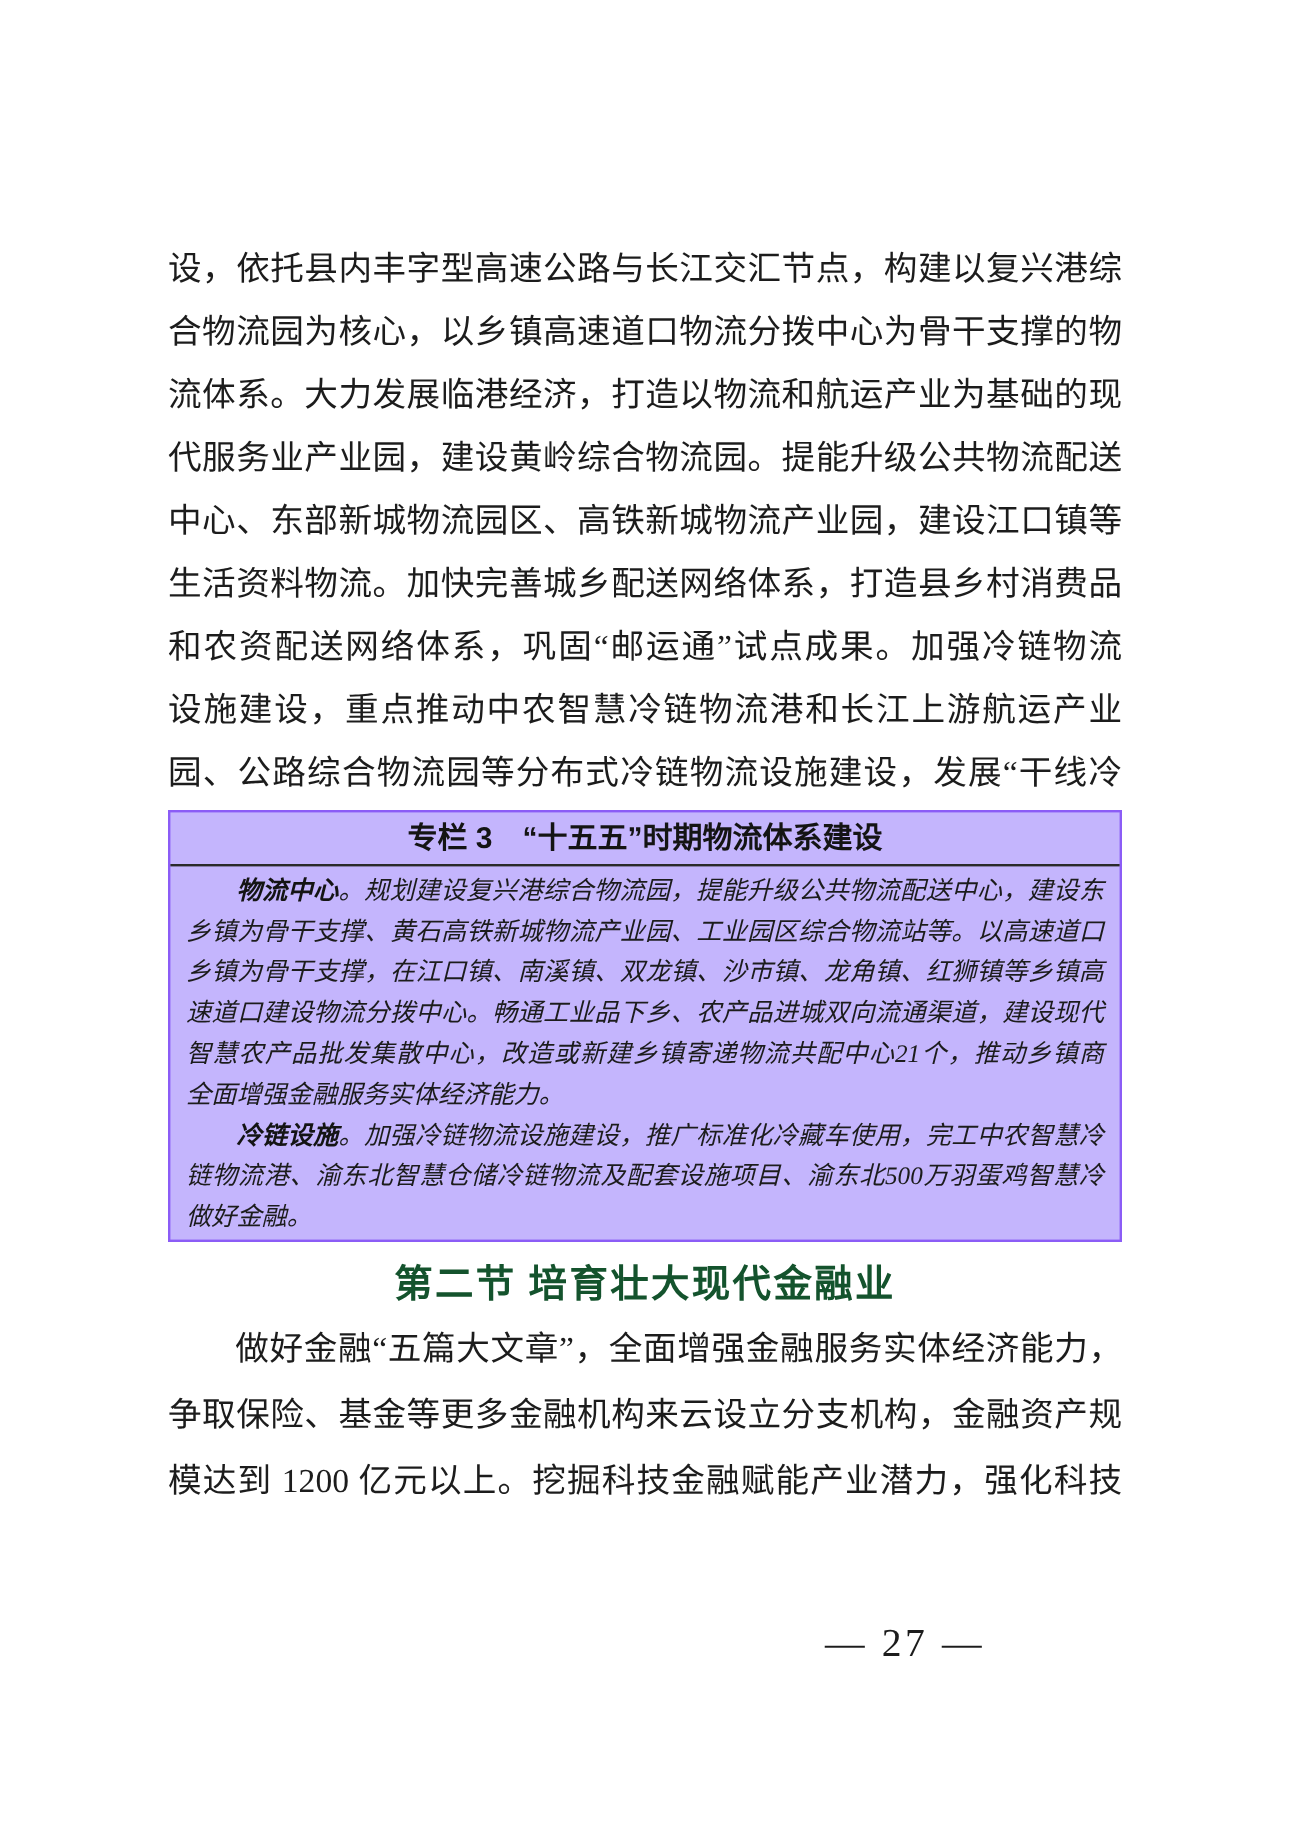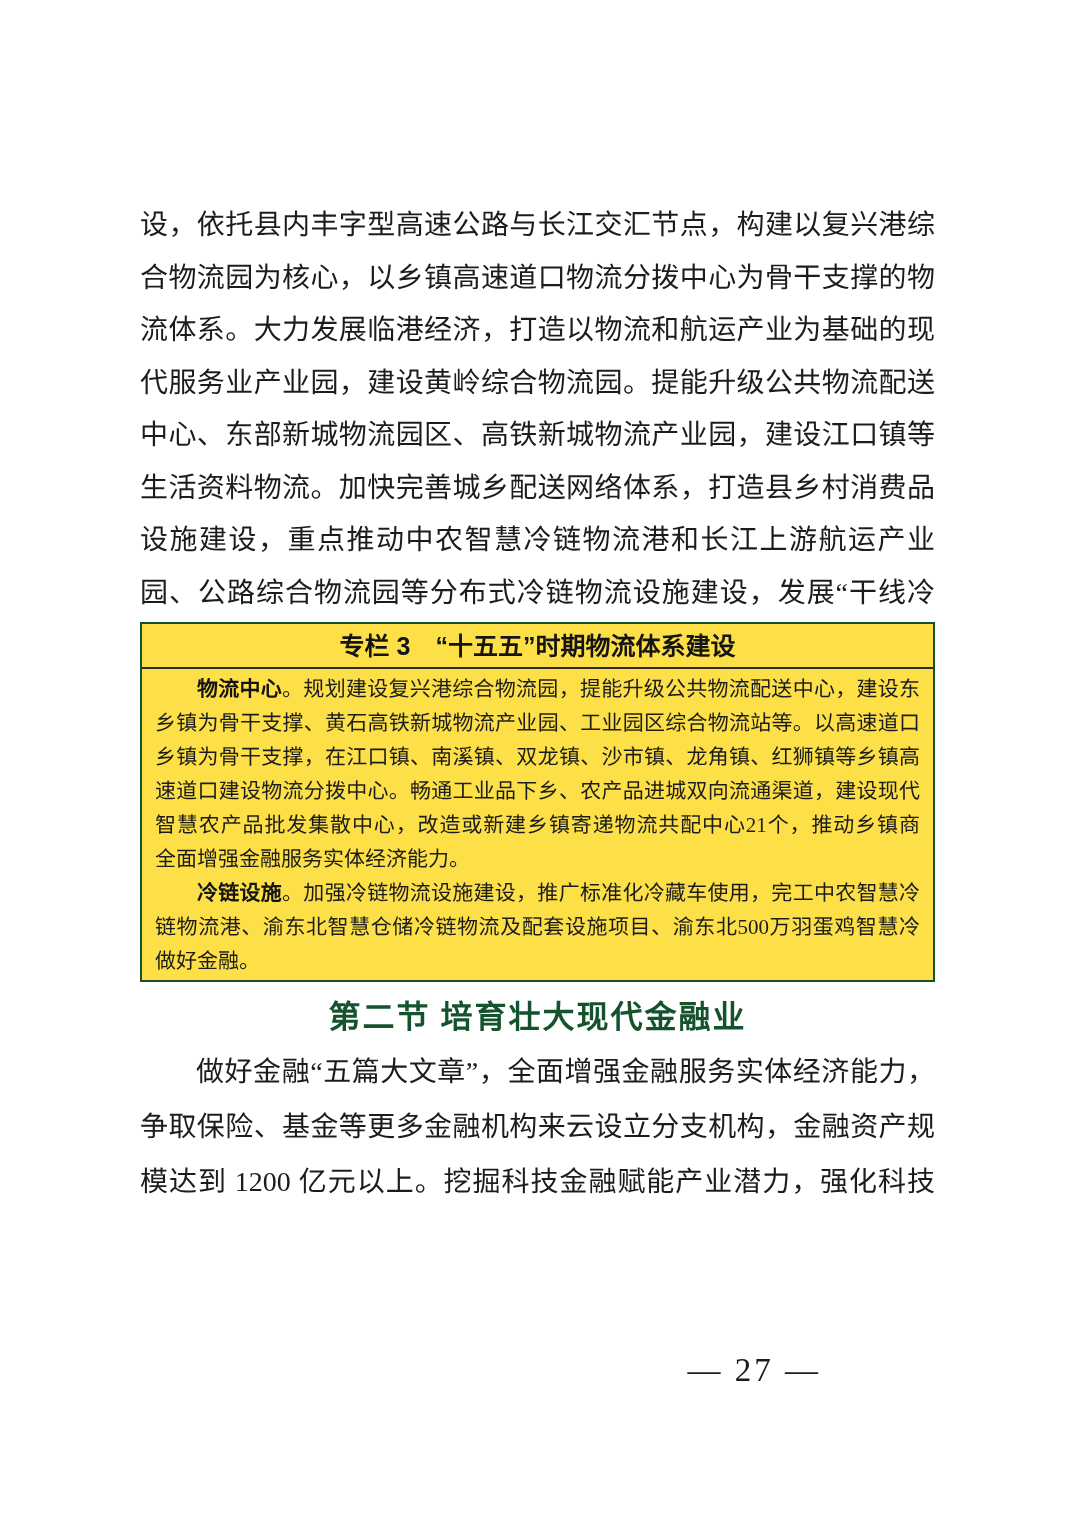--- a/index.html
+++ b/index.html
@@ -28,34 +28,34 @@
     text-align: justify;
     text-align-last: justify;
     white-space: normal;
   }
   .t-line.lastline { text-align-last: left; }
   .t-line.firstline { text-indent: 56px; }
 
   
   .column-box {
     margin-top: 3px;
-    border: 2px solid #14532d;
-    background: #fde047;
+    border: 2px solid #8b5cf6;
+    background: #c4b5fd;
   }
   .box-title {
     font-family: "Liberation Sans", "DejaVu Sans", sans-serif;
     font-weight: bold;
     font-size: 25px;
     line-height: 30px;
     padding: 7px 0 6px 0;
     text-align: center;
     border-bottom: 2px solid #2a2a2a;
     color: #141414;
   }
-  .box-body { padding: 3px 13px 2px 13px; }
+  .box-body { padding: 3px 13px 2px 13px; font-style: italic; }
   .box-line {
     font-size: 21px;
     height: 34px; line-height: 34px;
     text-align: justify;
     text-align-last: justify;
   }
   .box-line.lastline { text-align-last: left; }
   .box-line.firstline { text-indent: 42px; }
   .box-lead {
     font-family: "Liberation Sans", "DejaVu Sans", sans-serif;
@@ -93,20 +93,21 @@
 <div class="page">
   <div class="content">
 
     <div class="para1">
       <div class="t-line">设，依托县内丰字型高速公路与长江交汇节点，构建以复兴港综</div>
       <div class="t-line">合物流园为核心，以乡镇高速道口物流分拨中心为骨干支撑的物</div>
       <div class="t-line">流体系。大力发展临港经济，打造以物流和航运产业为基础的现</div>
       <div class="t-line">代服务业产业园，建设黄岭综合物流园。提能升级公共物流配送</div>
       <div class="t-line">中心、东部新城物流园区、高铁新城物流产业园，建设江口镇等</div>
       <div class="t-line">生活资料物流。加快完善城乡配送网络体系，打造县乡村消费品</div>
+      <div class="t-line">和农资配送网络体系，巩固“邮运通”试点成果。加强冷链物流</div>
       <div class="t-line">设施建设，重点推动中农智慧冷链物流港和长江上游航运产业</div>
       <div class="t-line">园、公路综合物流园等分布式冷链物流设施建设，发展“干线冷</div>
     </div>
 
     <div class="column-box">
       <div class="box-title">专栏 3　“十五五”时期物流体系建设</div>
       <div class="box-body">
 
         <div class="box-line firstline">
           <span class="box-lead">物流中心</span><span>。规划建设复兴港综合物流园，提能升级公共物流配送中心，建设东</span>

